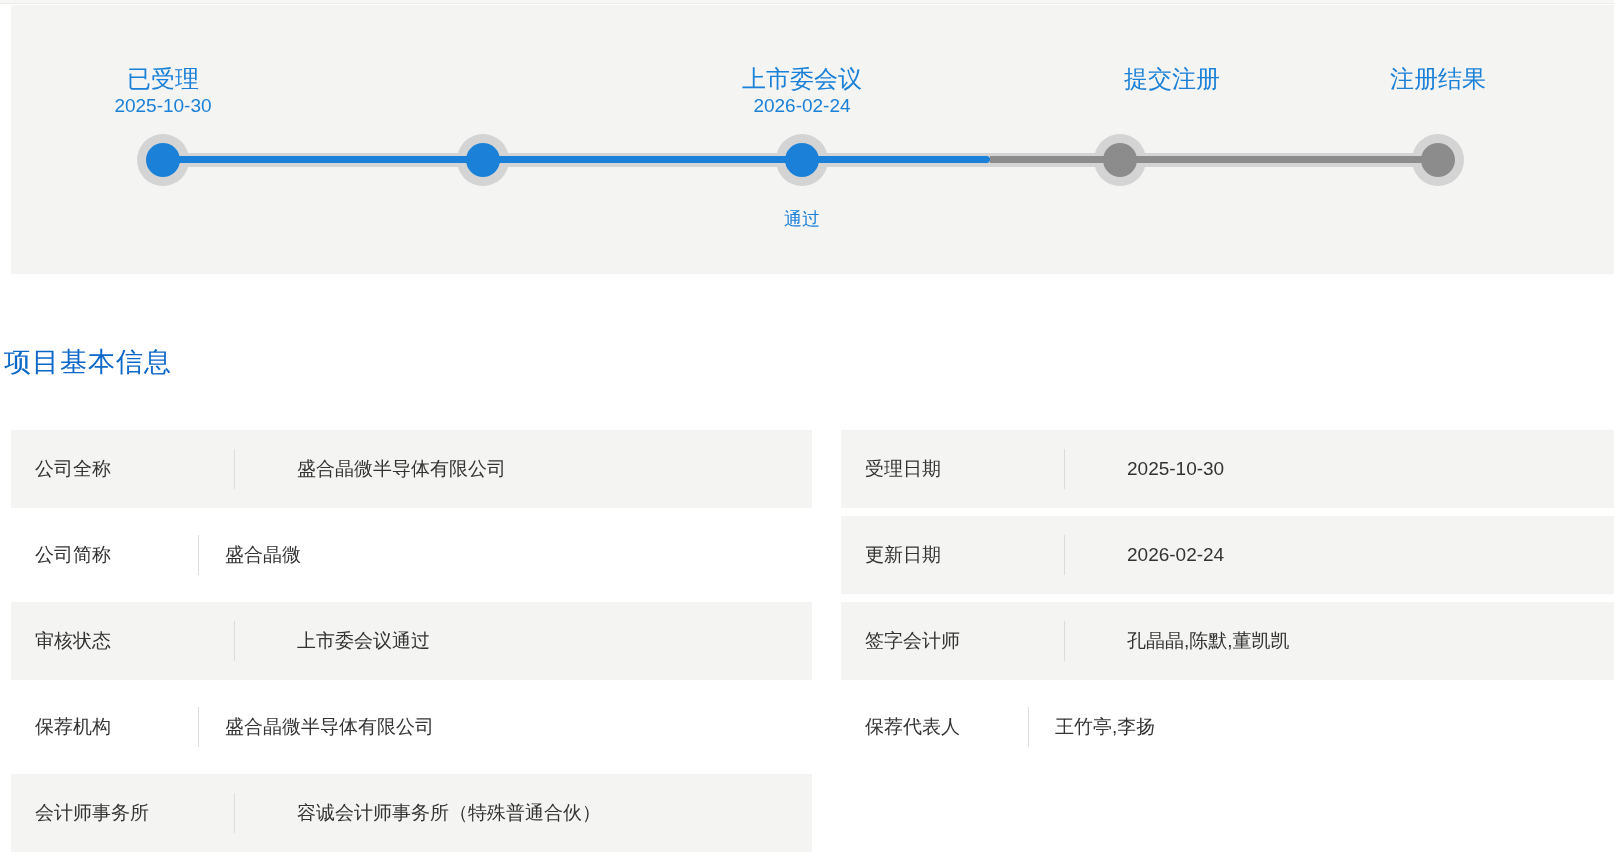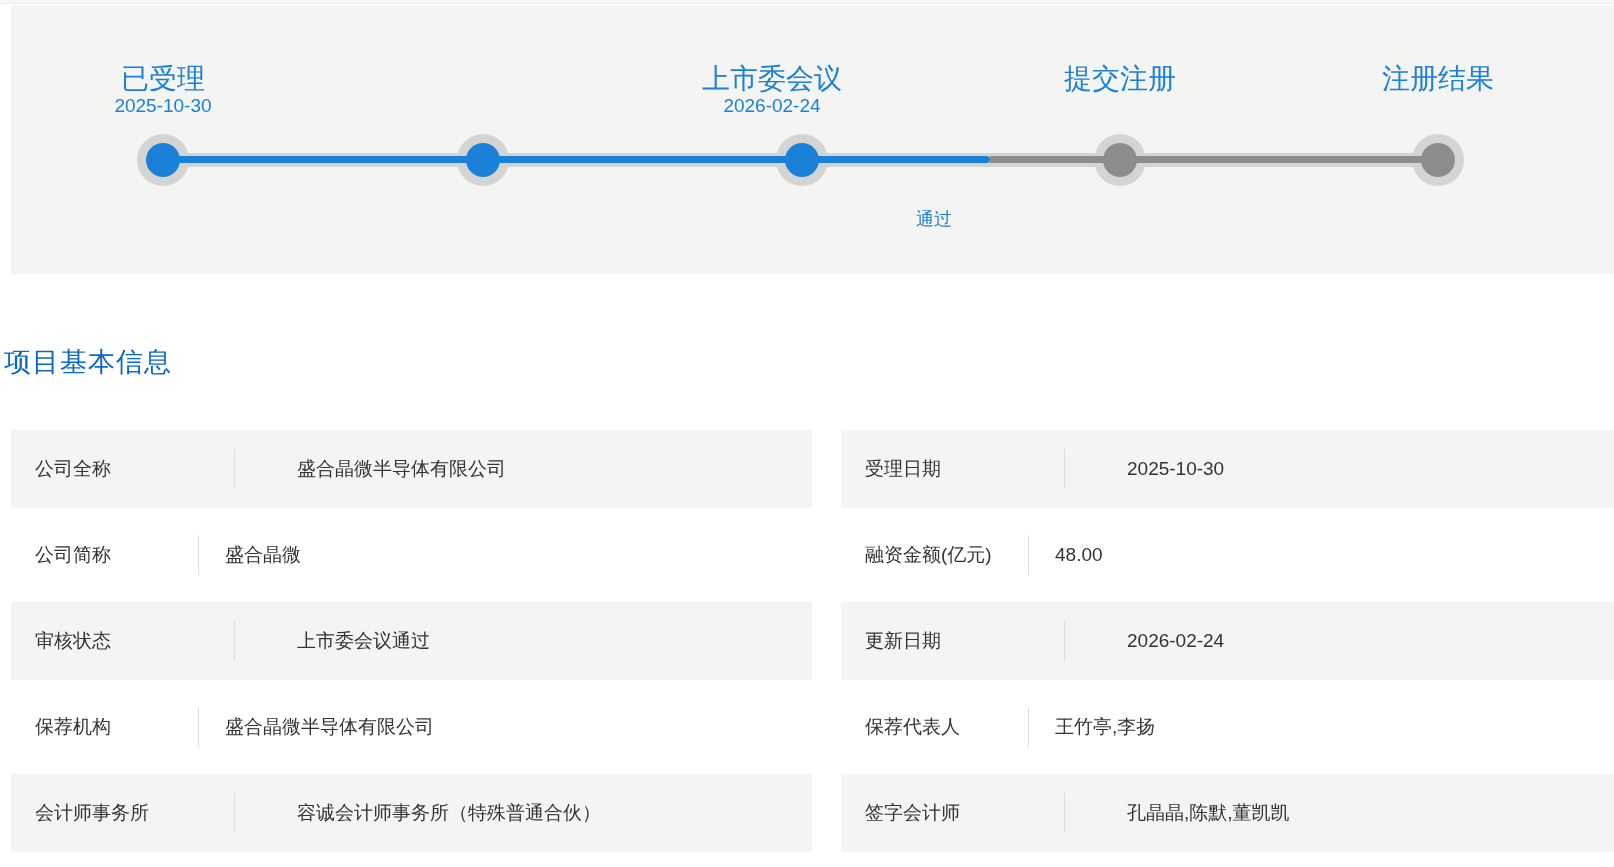--- a/index.html
+++ b/index.html
@@ -30,21 +30,21 @@
   }
   
   .timeline-panel{
     position:absolute;left:11px;top:5px;width:1603px;height:269px;
     background:var(--panel-bg);
   }
   .step{
     position:absolute;top:60px;width:300px;text-align:center;
   }
   .step-title{
-    font-size:28px;line-height:28px;color:var(--accent-blue);
+    font-size:24px;line-height:28px;color:var(--accent-blue);
   }
   .step-date{
     font-size:19px;line-height:26px;color:var(--accent-blue);
   }
   .track{
     position:absolute;left:152px;top:148px;width:1275px;height:14px;
     background:var(--track-gray);border-radius:7px;
   }
   .halo{
     position:absolute;top:129px;width:52px;height:52px;border-radius:50%;
@@ -54,21 +54,21 @@
     position:absolute;top:151px;height:7px;border-radius:4px;
   }
   .inner-line.done-line{left:152px;width:827px;background:var(--accent-blue);}
   .inner-line.pending-line{left:979px;width:448px;background:var(--inactive-gray);border-radius:0 4px 4px 0;}
   .node{
     position:absolute;top:138px;width:34px;height:34px;border-radius:50%;
   }
   .node.done{background:var(--accent-blue);}
   .node.pending{background:var(--inactive-gray);}
   .step-note{
-    position:absolute;top:202px;left:641px;width:300px;text-align:right;
+    position:absolute;top:202px;left:641px;width:300px;text-align:center;
     font-size:18px;color:var(--accent-blue);
   }
   
   .section-title{
     position:absolute;left:4px;top:344px;
     font-size:27px;font-weight:normal;color:var(--title-blue);
     letter-spacing:1px;
     text-align:right;
   }
   
@@ -103,25 +103,25 @@
   <div class="top-strip"></div>
 
   <div class="timeline-panel">
 
     <div class="step" style="left:2px">
       <div class="step-title">已受理</div>
       <div class="step-date">2025-10-30</div>
     </div>
     <div class="step" style="left:322px">
     </div>
-    <div class="step" style="left:611px">
+    <div class="step" style="left:641px">
       <div class="step-title">上市委会议</div>
       <div class="step-date">2026-02-24</div>
     </div>
-    <div class="step" style="left:959px">
+    <div class="step" style="left:1011px">
       <div class="step-title">提交注册</div>
       <div class="step-date"></div>
     </div>
     <div class="step" style="left:1277px">
       <div class="step-title">注册结果</div>
       <div class="step-date"></div>
     </div>
 
     <div class="track"></div>
 
@@ -172,35 +172,30 @@
       <div class="row-value">容诚会计师事务所（特殊普通合伙）</div>
     </div>
   </div>
 
   <div class="info-col right">
     <div class="row gray">
       <div class="row-label">受理日期</div>
       <div class="row-divider"></div>
       <div class="row-value">2025-10-30</div>
     </div>
-    <div class="row white">
-      <div class="row-label">融资金额(亿元)</div>
-      <div class="row-divider"></div>
-      <div class="row-value">48.00</div>
-    </div>
     <div class="row gray">
       <div class="row-label">更新日期</div>
       <div class="row-divider"></div>
       <div class="row-value">2026-02-24</div>
+    </div>
+    <div class="row gray">
+      <div class="row-label">签字会计师</div>
+      <div class="row-divider"></div>
+      <div class="row-value">孔晶晶,陈默,董凯凯</div>
     </div>
     <div class="row white">
       <div class="row-label">保荐代表人</div>
       <div class="row-divider"></div>
       <div class="row-value">王竹亭,李扬</div>
     </div>
-    <div class="row gray">
-      <div class="row-label">签字会计师</div>
-      <div class="row-divider"></div>
-      <div class="row-value">孔晶晶,陈默,董凯凯</div>
-    </div>
   </div>
 
 </div>
 
 </body></html>

